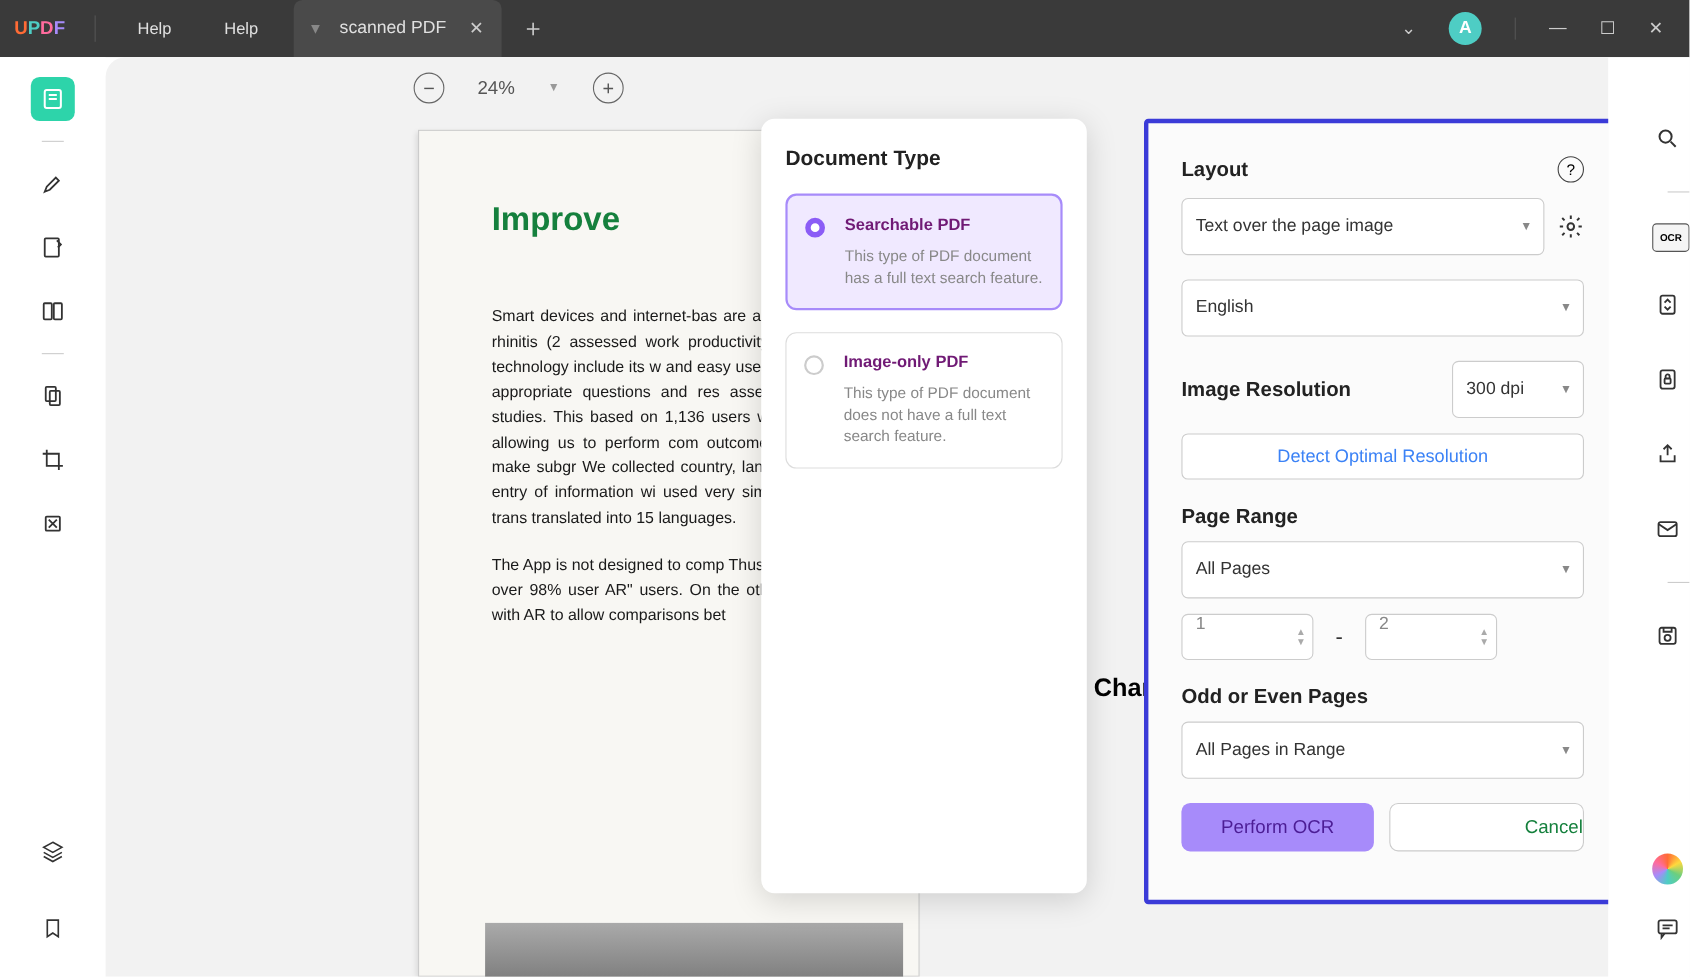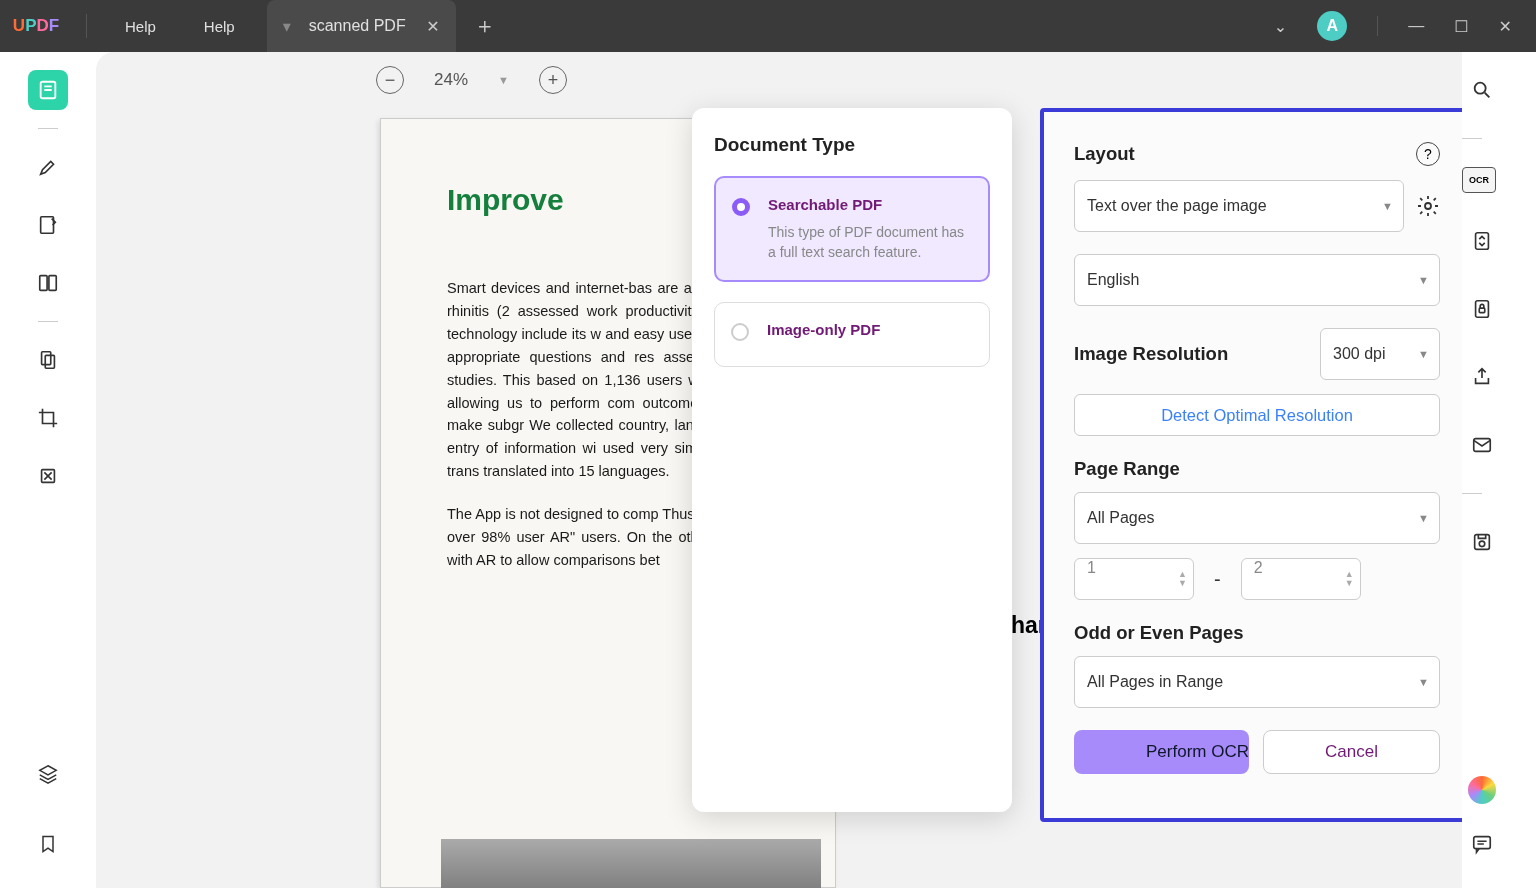--- a/index.html
+++ b/index.html
@@ -22,39 +22,39 @@
 .avatar { width: 30px; height: 30px; border-radius: 50%; background: #4ecdc4; display: flex; align-items: center; justify-content: center; color: #fff; font-weight: 600; }
 .title-right .divider { width: 1px; height: 20px; background: #555; }
 
 .workspace { position: relative; height: calc(888px - 52px); background: #fff; display: flex; }
 .left-rail { width: 96px; background: #fff; padding-top: 18px; display: flex; flex-direction: column; align-items: center; gap: 18px; border-right: 1px solid transparent; }
 .rail-icon { width: 40px; height: 40px; display: flex; align-items: center; justify-content: center; border-radius: 8px; color: #333; cursor: pointer; }
 .rail-icon.active { background: #2dd4aa; color: #fff; }
 .rail-sep { width: 20px; height: 1px; background: #ccc; }
 .rail-bottom { margin-top: auto; margin-bottom: 24px; display: flex; flex-direction: column; align-items: center; gap: 30px; }
 
-.right-rail { width: 74px; background: #fff; padding-top: 18px; display: flex; flex-direction: column; align-items: flex-start; gap: 28px; }
+.right-rail { width: 74px; background: #fff; padding-top: 18px; display: flex; flex-direction: column; align-items: flex-end; gap: 28px; margin-top: 36px; }
 .right-rail-end { margin-top: auto; margin-bottom: 24px; display: flex; flex-direction: column; align-items: center; gap: 20px; }
 .ocr-badge { width: 34px; height: 26px; border: 1.5px solid #555; border-radius: 4px; display: flex; align-items: center; justify-content: center; font-size: 9px; font-weight: 600; background: #f5f5f5; }
 
 .canvas-area { flex: 1; position: relative; background: #f2f2f2; border-radius: 18px 0 0 0; overflow: hidden; }
 
 .zoom-toolbar { position: absolute; top: 14px; left: 280px; display: flex; align-items: center; gap: 30px; color: #555; }
 .zoom-btn { width: 28px; height: 28px; border: 1.6px solid #666; border-radius: 50%; display: flex; align-items: center; justify-content: center; cursor: pointer; font-size: 18px; }
 .zoom-val { font-size: 17px; }
 .zoom-caret { color: #999; font-size: 11px; }
 
 .page { position: absolute; left: 284px; top: 66px; width: 456px; height: 770px; background: #f8f7f3; border: 1px solid #ccc; box-shadow: -2px 2px 5px rgba(0,0,0,.1); padding: 64px 50px 24px 66px; }
 .page-title { font-size: 30px; font-weight: 700; font-family: Arial, sans-serif; color: #15803d; margin-bottom: 60px; }
 .page-body { font-size: 14.5px; line-height: 1.58; color: #1a1a1a; text-align: justify; font-family: Arial, sans-serif; }
 .page-body p { margin-bottom: 20px; }
 .page-sub { font-size: 23px; font-weight: 700; margin-top: 20px; position: absolute; left: 460px; width: 400px; }
 .page-img { position: absolute; left: 60px; top: 720px; width: 380px; height: 60px; background: linear-gradient(180deg,#aaa,#777); }
 
-.panel-left { position: absolute; left: 596px; top: 56px; width: 320px; bottom: 76px; background: #fff; border-radius: 12px; box-shadow: 0 6px 28px rgba(0,0,0,.15); padding: 26px 22px; }
+.panel-left { position: absolute; left: 596px; top: 56px; width: 296px; bottom: 76px; background: #fff; border-radius: 12px; box-shadow: 0 6px 28px rgba(0,0,0,.15); padding: 26px 22px; }
 .panel-title { font-size: 19px; font-weight: 700; color: #222; margin-bottom: 20px; }
 .doctype { border: 1px solid #ddd; border-radius: 10px; padding: 18px 16px 18px 52px; position: relative; margin-bottom: 20px; cursor: pointer; }
 .doctype.selected { border: 2px solid #a78bfa; background: #f0e9ff; }
 .doctype-radio { position: absolute; left: 16px; top: 20px; width: 18px; height: 18px; border: 2px solid #ccc; border-radius: 50%; background: #fff; }
 .doctype.selected .doctype-radio { border: 5px solid #8b5cf6; }
 .doctype-title { font-size: 15px; font-weight: 700; color: #701a75; margin-bottom: 10px; }
 .doctype-desc { font-size: 14px; color: #888; line-height: 1.4; }
 
 .panel-right { position: absolute; left: 944px; top: 56px; width: 434px; bottom: 66px; background: #fbfbfb; border: 4px solid #3b3bd8; border-radius: 4px; padding: 30px 30px 22px 30px; }
 .field-row { display: flex; align-items: center; justify-content: space-between; margin-bottom: 14px; }
@@ -65,22 +65,22 @@
 .select .chev { position: absolute; right: 10px; color: #888; font-size: 11px; }
 .select.small { width: 120px; flex: none; }
 .block { margin-bottom: 22px; }
 .layout-row { display: flex; align-items: center; gap: 12px; }
 .detect-btn { height: 42px; width: 100%; border: 1px solid #ccc; border-radius: 6px; background: #fff; font-size: 16.5px; color: #3b82f6; cursor: pointer; }
 .range-row { display: flex; align-items: center; gap: 20px; }
 .num-input { width: 120px; height: 42px; border: 1px solid #ccc; border-radius: 6px; background: #fff; padding: 0 28px 0 12px; font-size: 16px; color: #888; position: relative; }
 .num-input .spin { position: absolute; right: 6px; top: 50%; transform: translateY(-50%); font-size: 9px; color: #aaa; line-height: 9px; }
 .dash { font-size: 20px; color: #333; }
 .action-row { display: flex; gap: 14px; margin-top: 4px; }
-.primary-btn { flex: 1; height: 44px; border-radius: 8px; background: #a78bfa; color: #0f172a; font-size: 17px; border: none; cursor: pointer; text-align: right; }
-.secondary-btn { flex: 1; height: 44px; border-radius: 8px; background: #fff; color: #701a75; font-size: 17px; border: 1px solid #ccc; cursor: pointer; }
+.primary-btn { flex: 1; height: 44px; border-radius: 8px; background: #a78bfa; color: #4c1d95; font-size: 17px; border: none; cursor: pointer; }
+.secondary-btn { flex: 1; height: 44px; border-radius: 8px; background: #fff; color: #15803d; font-size: 17px; border: 1px solid #ccc; cursor: pointer; text-align: right; }
 
 .colorlogo { width: 28px; height: 28px; border-radius: 50%; background: conic-gradient(#ff6b35, #ffd93d, #6bcf7f, #4ecdc4, #a78bfa, #ff6b9d, #ff6b35); }
 
 svg { display: block; }
 </style>
 </head>
 <body>
 
 <div class="titlebar">
   <div class="logo">
@@ -188,20 +188,21 @@
     <div class="panel-left">
       <div class="panel-title">Document Type</div>
       <div class="doctype selected">
         <div class="doctype-radio"></div>
         <div class="doctype-title">Searchable PDF</div>
         <div class="doctype-desc">This type of PDF document has a full text search feature.</div>
       </div>
       <div class="doctype">
         <div class="doctype-radio"></div>
         <div class="doctype-title">Image-only PDF</div>
+        <div class="doctype-desc">This type of PDF document does not have a full text search feature.</div>
       </div>
     </div>
 
     <div class="panel-right">
       <div class="block">
         <div class="field-row">
           <span class="field-label">Layout</span>
           <div class="help-icon">?</div>
         </div>
         <div class="layout-row">

